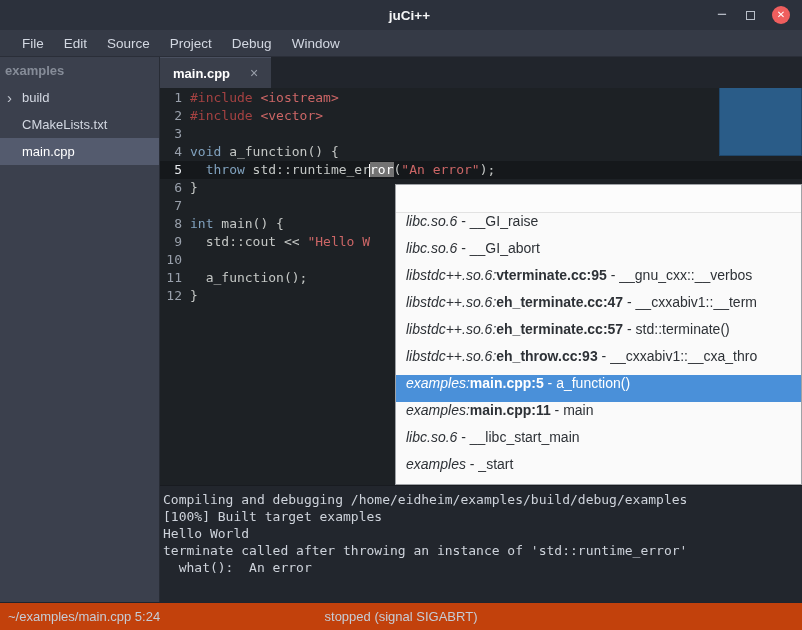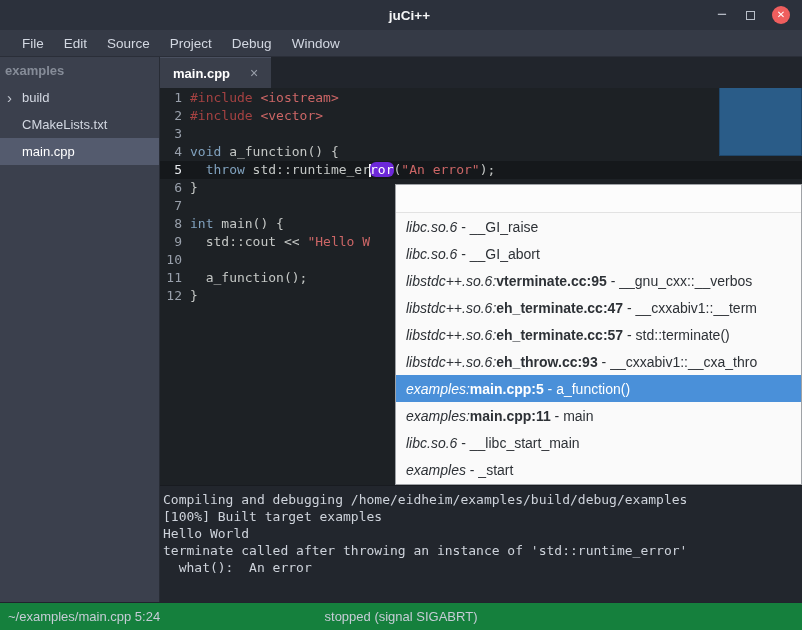--- a/index.html
+++ b/index.html
@@ -41,37 +41,37 @@
   
   .editor { position:relative; height:397px; background:#1d2125; font-family:"DejaVu Sans Mono",monospace; font-size:13px; overflow:hidden; padding-top:1px; flex:none; }
   .code-line { height:18px; line-height:18px; white-space:pre; }
   .code-line.current { background:#15181b; }
   .ln { display:inline-block; width:30px; padding-right:8px; text-align:right; color:#99a0ab; }
   .code-line.current .ln { color:#e8ebef; }
   .code-text { color:#c5c8c6; }
   .kw  { color:#81a2be; }
   .str { color:#cc6666; }
   .pp  { color:#a54242;text-align:right; }
-  .hl  { background:#6d28d9; color:#ffffff;border-radius:6px; }
+  .hl  { background:#737373; color:#ffffff; }
   .cursor { display:inline-block; width:2px; height:13px; background:#f0f0f0; vertical-align:text-bottom; margin:0 -1px; }
   .blue-box { position:absolute; top:-2px; right:0; width:83px; height:70px; background:#2a5c88; border:1px solid #1f476b; }
 
   
   .terminal { height:117px; background:#22262d; border-top:1px solid #181b20; font-family:"DejaVu Sans Mono",monospace; font-size:13px; color:#ced3db; padding:5px 20px 0 3px; flex:none; overflow:hidden; }
   .term-line { height:17px; line-height:17px; white-space:pre; }
 
   
-  .statusbar { height:28px; background:#15803d; border-top:1px solid #20242d; display:flex; align-items:center; position:relative; color:#c6ccd6; font-size:13px; flex:none; }
+  .statusbar { height:28px; background:#c2410c; border-top:1px solid #20242d; display:flex; align-items:center; position:relative; color:#c6ccd6; font-size:13px; flex:none; }
   .status-left { margin-left:8px; }
   .status-center { position:absolute; left:50%; transform:translateX(-50%); }
 
   
   .stack-popup { position:absolute; left:395px; top:184px; width:407px; height:301px; background:#fafafa; border:1px solid #9fa2a6; z-index:20; overflow:hidden; }
   .popup-header { height:28px; border-bottom:1px solid #e2e2e2; background:#fcfcfc; }
-  .popup-item { height:27px; display:flex; align-items:center; padding-left:10px; font-size:14px; color:#2d3136; white-space:pre; overflow:hidden; }
+  .popup-item { height:27px; display:flex; padding-left:10px; font-size:14px; color:#2d3136; white-space:pre; overflow:hidden; }
   .popup-item.selected { background:#4a90d9; color:#ffffff; }
   .seg-i { font-style:italic; }
   .seg-b { font-weight:bold; }
 </style>
 </head>
 <body>
 
 <div class="window">
 
   <div class="titlebar">

